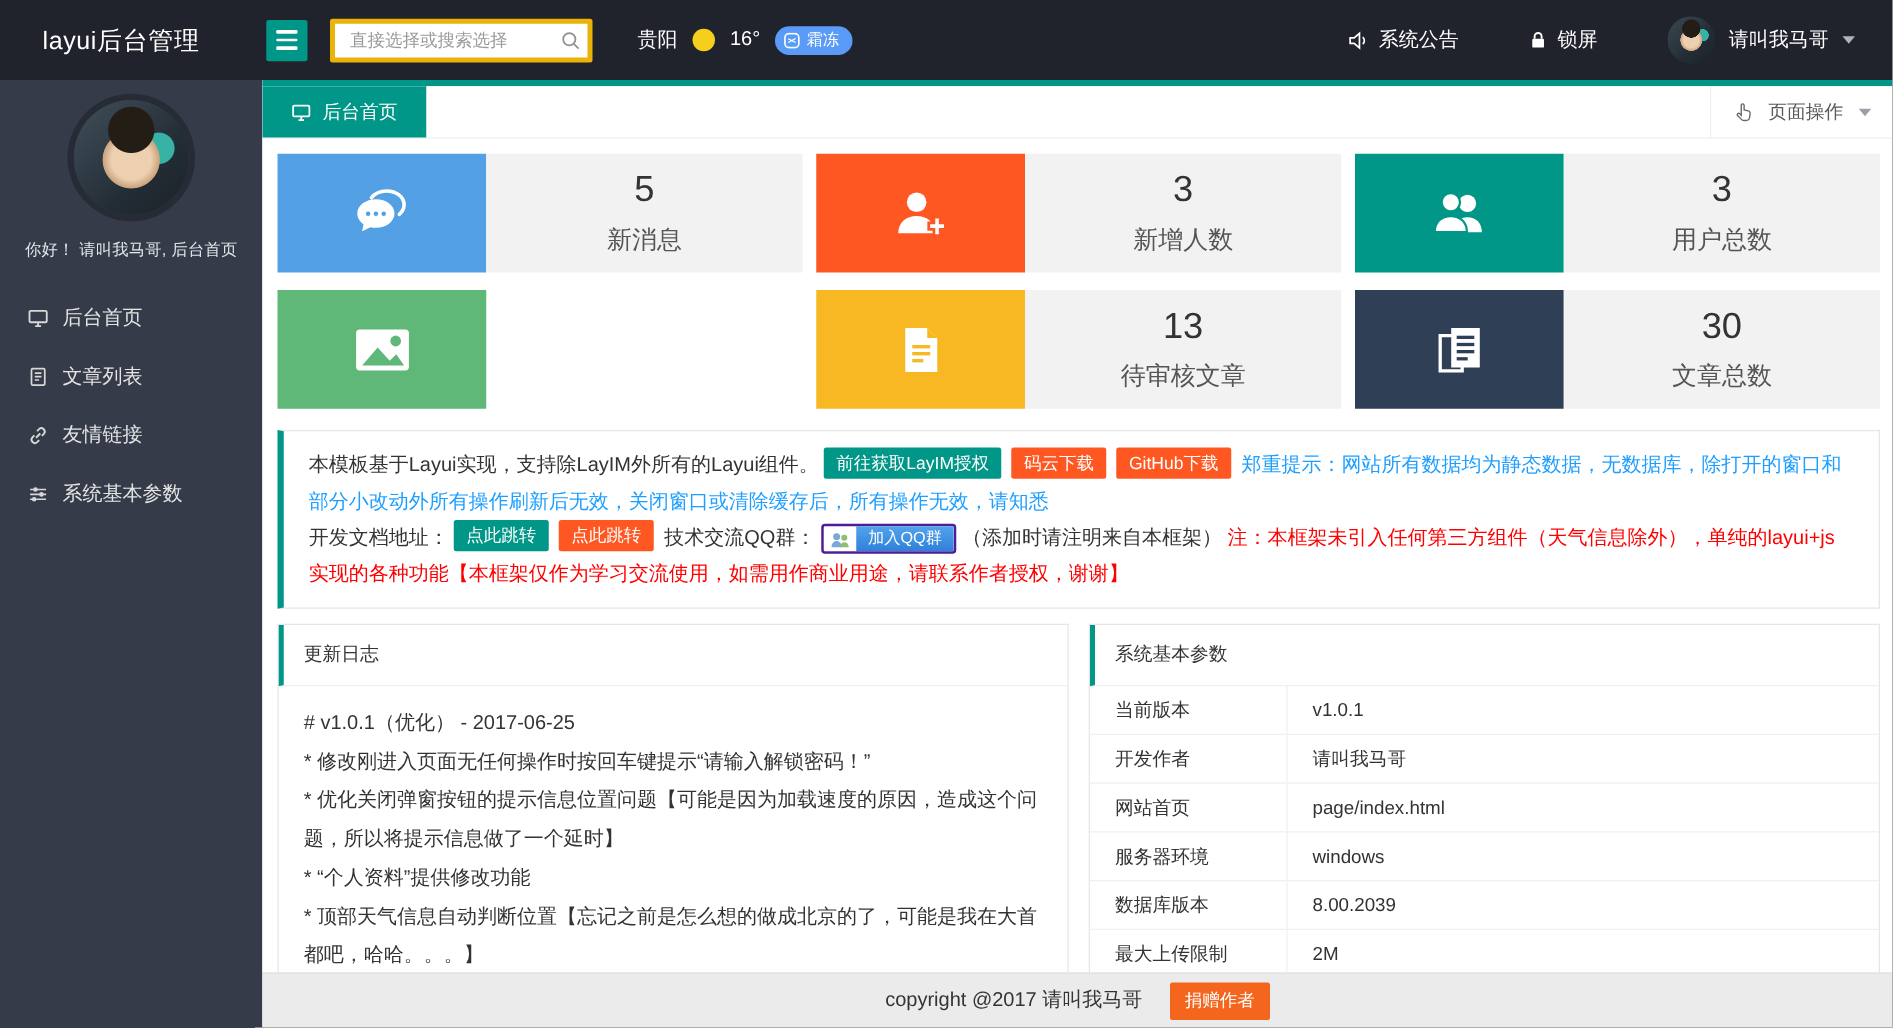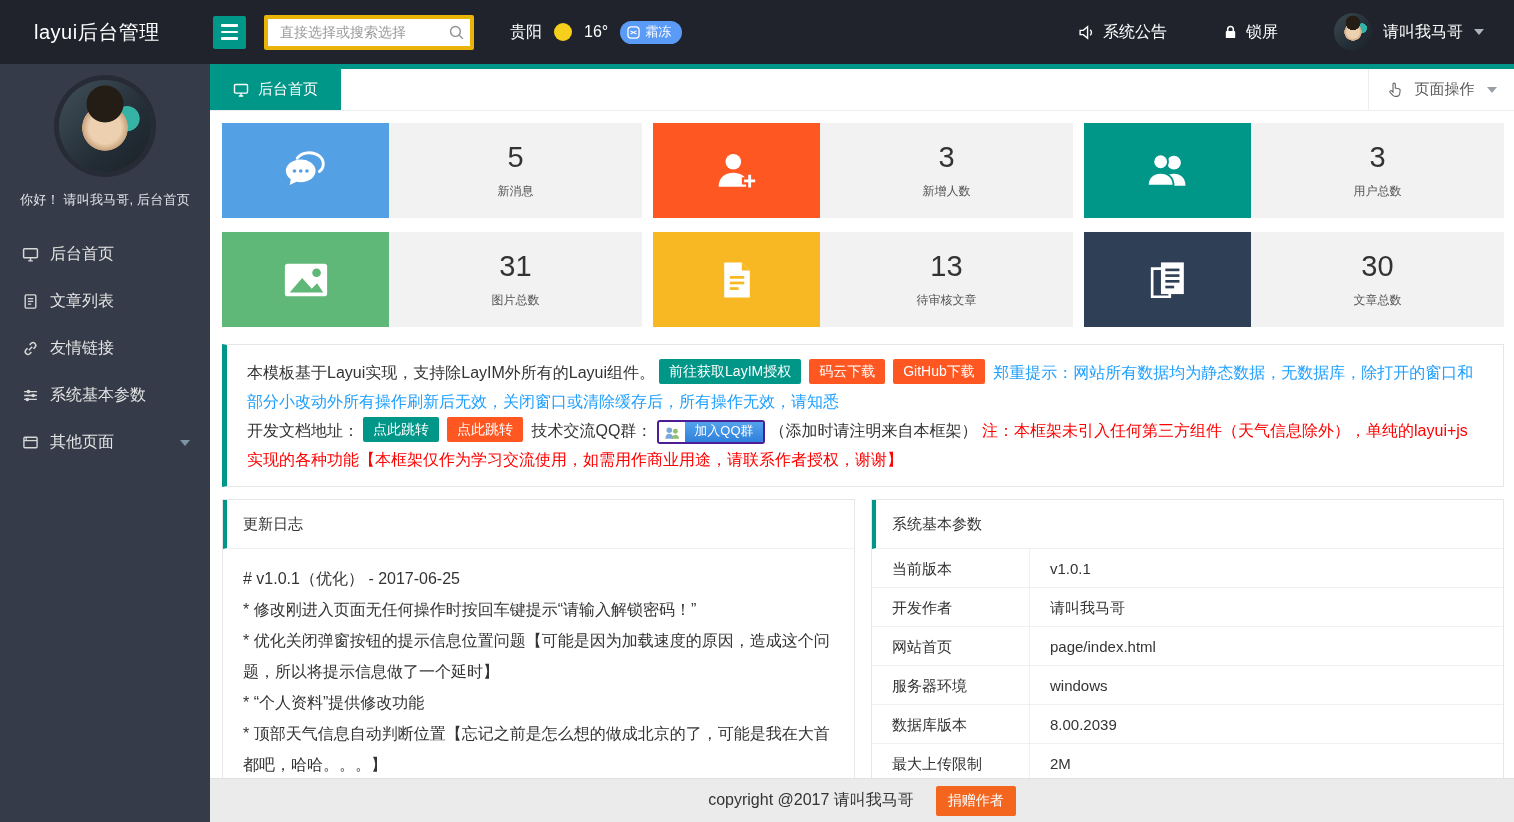--- a/index.html
+++ b/index.html
@@ -54,21 +54,21 @@
   .page-actions .caret { border-top-color:#9aa0a6; }
 
   .content { flex:1; overflow:hidden; padding:12px 10px 0 12px; background:#fff; }
 
   
   .stat-grid { display:grid; grid-template-columns:repeat(3,1fr); column-gap:11px; row-gap:14px; }
   .stat-card { height:95px; display:flex; cursor:pointer; }
   .stat-icon { width:167px; flex:none; display:flex; align-items:center; justify-content:center; color:#fff; }
   .stat-info { flex:1; background:#f2f2f2; display:flex; flex-direction:column; align-items:center; justify-content:center; }
   .stat-value { font-size:29px; color:#333; line-height:1.15; }
-  .stat-label { font-size:12px; color:#555; margin-top:8px; }
+  .stat-label { font-size:20px; color:#555; margin-top:8px; }
 
   
   .notice { margin-top:17px; border:1px solid #e6e6e6; border-left:5px solid #009688; background:#fff; padding:13px 20px 12px; font-size:16px; color:#333; }
   .notice p { line-height:29px; }
   .nbtn { display:inline-block; height:25px; line-height:25px; padding:0 10px; border-radius:2px; color:#fff; font-size:14px; margin:0 4px; vertical-align:2px; cursor:pointer; text-decoration:none; }
   .nbtn.teal { background:#009688; }
   .nbtn.orange { background:#ff5722; }
   .blue { color:#1e9fff; }
   .red { color:#ff0000; }
   .qq-badge { display:inline-flex; align-items:flex-end; border:2px solid #4c1d95; border-radius:3px; overflow:hidden; vertical-align:-6px; margin:0 5px; cursor:pointer; background:#fff; height:24px; }
@@ -171,29 +171,20 @@
         </div>
         <div class="nav-item">
           <svg width="17" height="17" viewBox="0 0 16 16">
               <path d="M2 4.3h12M2 8h12M2 11.7h12" stroke="#d8d8d8" stroke-width="1.2"></path>
               <circle cx="6" cy="4.3" r="1.7" fill="#d8d8d8"></circle>
               <circle cx="10.5" cy="8" r="1.7" fill="#d8d8d8"></circle>
               <circle cx="5" cy="11.7" r="1.7" fill="#d8d8d8"></circle>
             </svg>
           <span>系统基本参数</span>
         </div>
-        <div class="nav-item">
-          <svg width="17" height="17" viewBox="0 0 16 16">
-              <rect x="1.8" y="3" width="12.4" height="10" rx="1" fill="none" stroke="#d8d8d8" stroke-width="1.3"></rect>
-              <path d="M1.8 6.2h12.4" stroke="#d8d8d8" stroke-width="1.2"></path>
-              <circle cx="4" cy="4.6" r=".8" fill="#d8d8d8"></circle>
-            </svg>
-          <span>其他页面</span>
-          <span class="caret"></span>
-        </div>
       </nav>
     </aside>
 
     <main class="main">
       <div class="tabstrip">
         <div class="tab">
           <svg width="16" height="16" viewBox="0 0 16 16">
               <rect x="1.5" y="2.5" width="13" height="8.6" rx="1" fill="none" stroke="#fff" stroke-width="1.4"></rect>
               <path d="M5.8 14h4.4M8 11.3V14" stroke="#fff" stroke-width="1.4"></path>
             </svg>
@@ -254,24 +245,20 @@
               <div class="stat-label">用户总数</div>
             </div>
           </div>
           <div class="stat-card">
             <div class="stat-icon" style="background-color: rgb(95, 184, 120); --bg: #5fb878;">
               <svg width="48" height="48" viewBox="0 0 50 50">
                   <rect x="3" y="8" width="44" height="34" rx="3" fill="#fff"></rect>
                   <circle cx="36" cy="17.5" r="4.5" fill="var(--bg)"></circle>
                   <path d="M8 38l13-15 10 11 5.5-5.5L43 38z" fill="var(--bg)"></path>
                 </svg>
-            </div>
-            <div class="stat-info">
-              <div class="stat-value">31</div>
-              <div class="stat-label">图片总数</div>
             </div>
           </div>
           <div class="stat-card">
             <div class="stat-icon" style="background-color: rgb(247, 184, 36); --bg: #f7b824;">
               <svg width="40" height="44" viewBox="0 0 50 50">
                   <path d="M9 3h22l10 10v34H9z" fill="#fff"></path>
                   <path d="M31 3l10 10H31z" fill="var(--bg)"></path>
                   <rect x="16" y="20" width="18" height="3.4" fill="var(--bg)"></rect>
                   <rect x="16" y="27" width="18" height="3.4" fill="var(--bg)"></rect>
                   <rect x="16" y="34" width="11" height="3.4" fill="var(--bg)"></rect>

